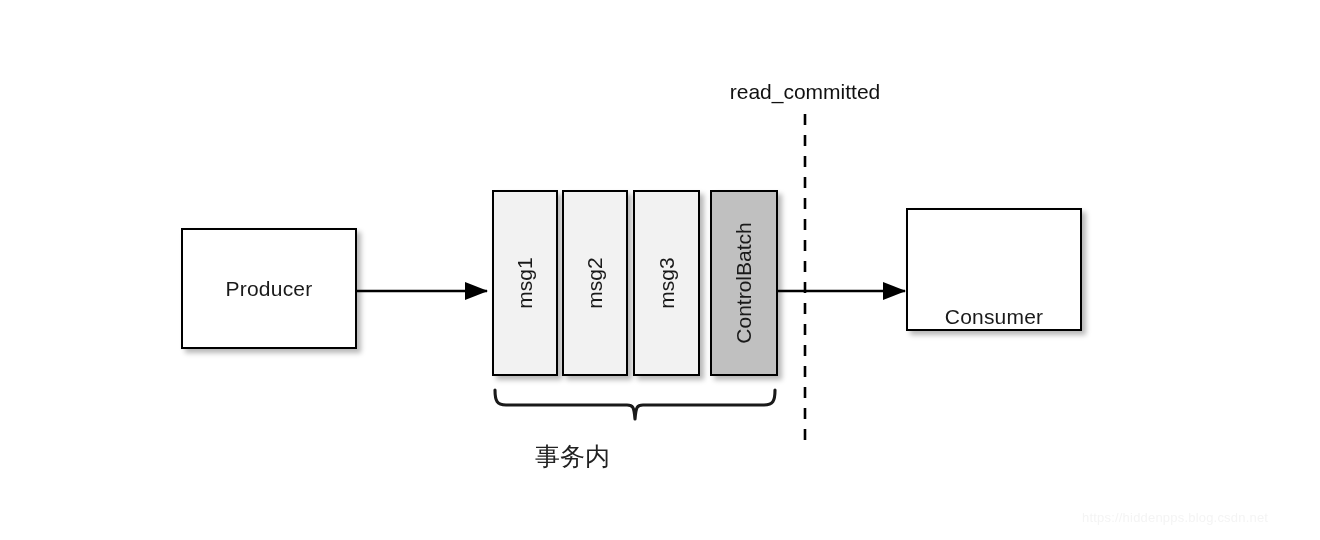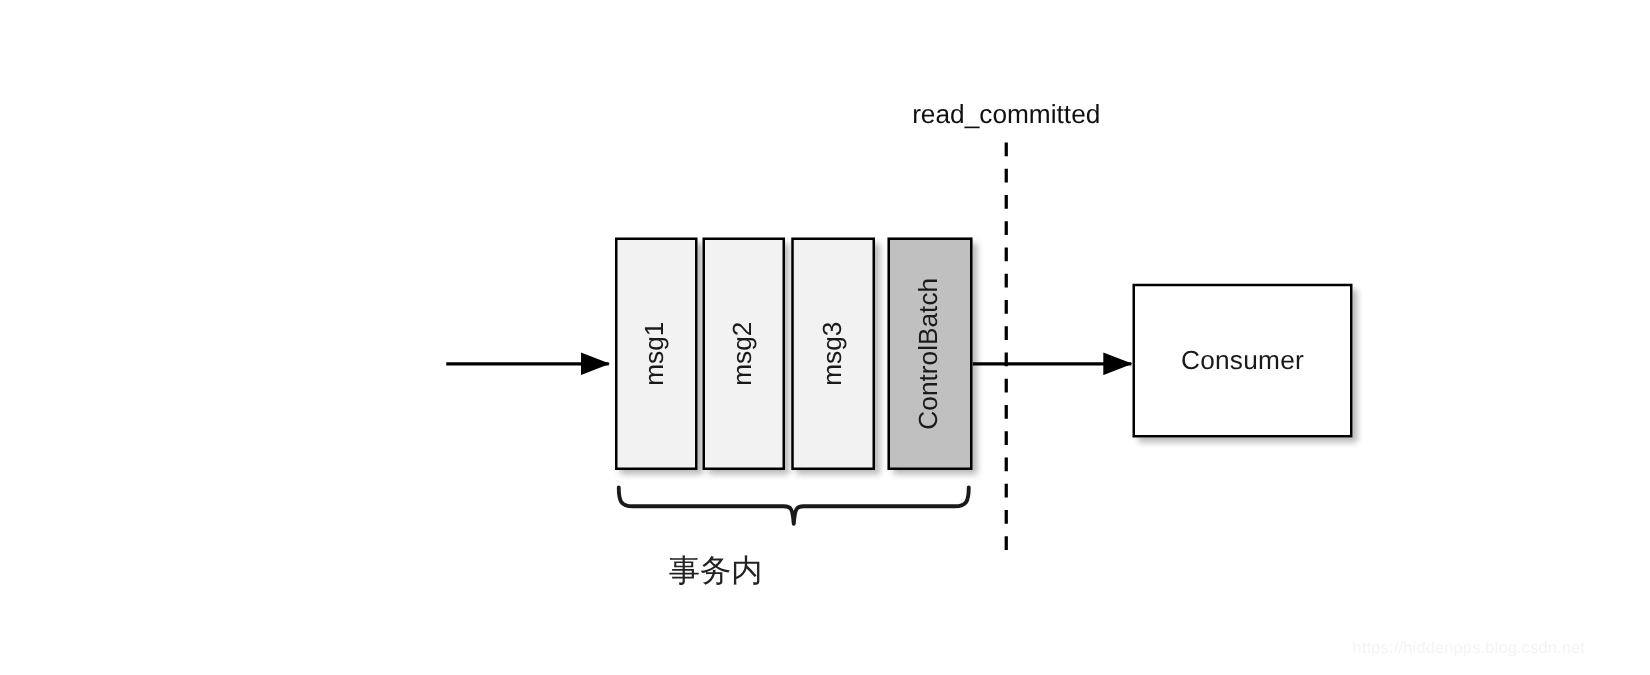--- a/index.html
+++ b/index.html
@@ -34,21 +34,21 @@
     align-items: center;
     justify-content: center;
   }
   .end-box-label {
     font-size: 21px;
     color: #1a1a1a;
     letter-spacing: 0.2px;
     white-space: nowrap;
   }
   #producer-box { left: 181px; top: 228px; width: 176px; height: 121px; }
-  #consumer-box { left: 906px; top: 227px; width: 176px; height: 123px; }
+  #consumer-box { left: 906px; top: 208px; width: 176px; height: 123px; align-items: flex-end; }
 
   
   .msg-cell {
     position: absolute;
     box-sizing: border-box;
     border: 2.5px solid #000000;
     box-shadow: 4px 4px 5px rgba(0,0,0,0.28);
     display: flex;
     align-items: center;
     justify-content: center;
@@ -121,20 +121,23 @@
              C 495,401 497,405 506,405
              L 627,405
              C 633,405 634,407 635,419
              C 636,407 637,405 643,405
              L 764,405
              C 773,405 775,401 775,390" fill="none" stroke="#1a1a1a" stroke-width="3.1" stroke-linecap="round" stroke-linejoin="round"></path>
   </svg>
 
   <div id="boundary-label">read_committed</div>
 
+  <div id="producer-box" class="end-box">
+    <span class="end-box-label">Producer</span>
+  </div>
 
   <div class="msg-cell" style="left:492px; width:66px; background:#f2f2f2;">
     <span class="cell-label">msg1</span>
   </div>
 
   <div class="msg-cell" style="left:562px; width:66px; background:#f2f2f2;">
     <span class="cell-label">msg2</span>
   </div>
 
   <div class="msg-cell" style="left:633px; width:67px; background:#f2f2f2;">

